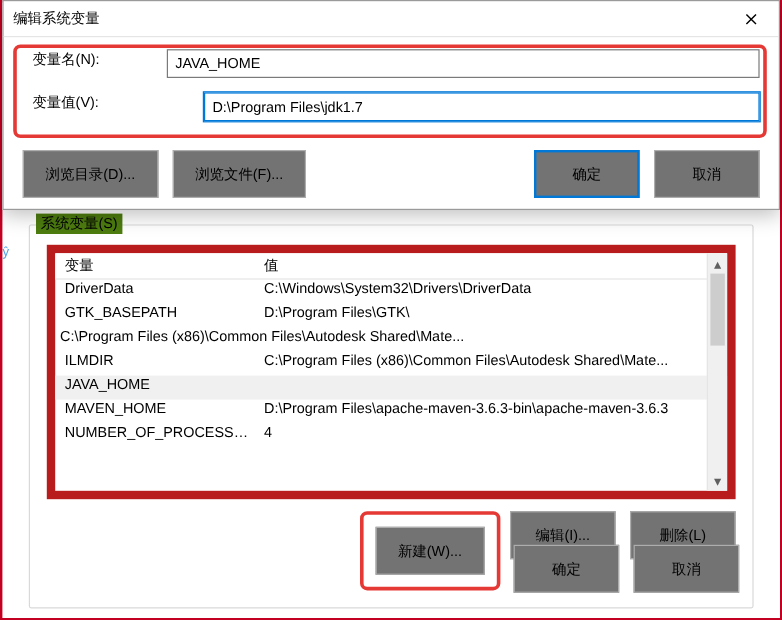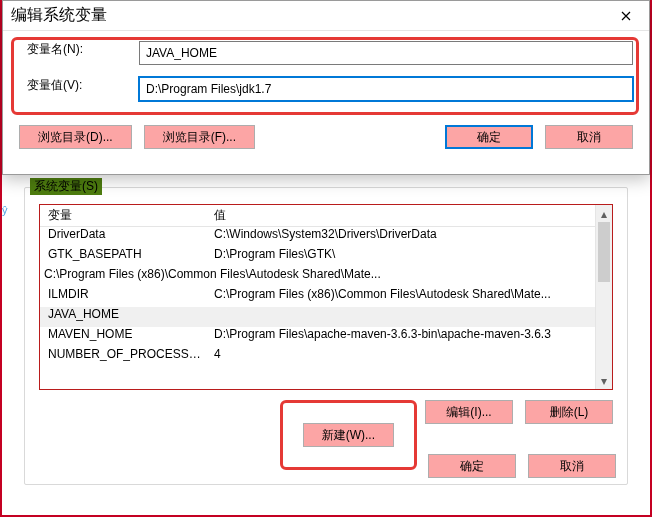--- a/index.html
+++ b/index.html
@@ -2,55 +2,55 @@
 <html><head>
 <meta charset="utf-8">
 <style>
   * { box-sizing: border-box; font-family: "Microsoft YaHei", "Segoe UI", sans-serif; font-size: 12px; }
   body { margin: 0; background: #fff; width: 652px; height: 517px; position: relative; border: 2px solid #c40022; border-top: none; border-right: none; border-bottom: none; border-left: none; }
   .outer { width: 652px; height: 517px; position: relative; }
 
   
   .dialog { position: absolute; left: 2px; top: 0; width: 648px; height: 175px; background: #fff; border: 1px solid #9a9a9a; box-shadow: 0 4px 16px rgba(0,0,0,.25); z-index: 10; }
   .titlebar { height: 30px; display: flex; align-items: center; justify-content: space-between; padding: 0 0 0 8px; border-bottom: 1px solid #e5e5e5; }
-  .titlebar-title { font-size: 16px; }
+  .titlebar-title { font-size: 12px; }
   .titlebar-close { width: 46px; height: 30px; display: flex; align-items: center; justify-content: center; cursor: pointer; }
 
   .dlg-body { padding: 10px 16px 12px; position: relative; }
   .highlight { position: absolute; left: 8px; top: 6px; width: 628px; height: 78px; border: 3px solid #e53935; border-radius: 6px; pointer-events: none; }
   .row { display: flex; align-items: flex-start; margin-bottom: 12px; }
   .lbl { width: 120px; padding-left: 8px; }
   .txt { flex: 1; height: 24px; border: 1px solid #7a7a7a; padding: 0 6px; font-size: 12px; }
-  .txt.focus { border: 1px solid #0078d7; outline: 1px solid #0078d7; }
+  .txt.focus { border: 1px solid #0078d7; outline: 1px solid #0078d7; margin-left: 31px; }
 
   .dlg-buttons { display: flex; align-items: center; padding: 0 16px 12px; }
-  .btn { height: 24px; min-width: 88px; padding: 0 18px; background: #fca5a5; border: 1px solid #adadad; cursor: pointer; display: inline-flex; align-items: center; justify-content: center; }
+  .btn { height: 40px; min-width: 88px; padding: 0 18px; background: #737373; border: 1px solid #adadad; cursor: pointer; display: inline-flex; align-items: center; justify-content: center; }
   .btn.default { border: 2px solid #0078d7; }
   .spacer { flex: 1; }
   .gap { width: 12px; }
 
   
   .sys { position: absolute; left: 24px; top: 170px; width: 604px; }
   .group-label { background: #4d7c0f; padding: 0 4px; position: relative; top: 8px; left: 6px; display: inline-block; }
   .group { border: 1px solid #d9d9d9; border-radius: 2px; padding: 16px 14px 14px; }
-  .list { border: 1px solid #b91c1c; height: 186px; overflow: hidden; position: relative; }
+  .list { border: 7px solid #b91c1c; height: 212px; overflow: hidden; position: relative; }
   .list-head { display: flex; height: 22px; align-items: center; border-bottom: 1px solid #e5e5e5; background: #fff; }
   .col-var { width: 170px; padding-left: 8px; }
   .col-val { flex: 1; padding-left: 4px; }
   .list-rows { }
   .lrow { display: flex; height: 20px; align-items: flex-start; }
   .lrow .c1 { width: 170px; padding-left: 8px; white-space: nowrap; overflow: hidden; text-overflow: ellipsis; }
   .lrow .c2 { flex: 1; padding-left: 4px; white-space: nowrap; overflow: hidden; text-overflow: ellipsis; }
   .lrow.sel { background: #f0f0f0; }
   .scroll { position: absolute; right: 0; top: 0; bottom: 0; width: 17px; background: #f0f0f0; border-left: 1px solid #e5e5e5; }
   .scroll .arrow { height: 17px; display: flex; align-items: center; justify-content: center; color: #606060; }
   .scroll .thumb { position: absolute; left: 2px; right: 2px; top: 17px; height: 60px; background: #cdcdcd; }
 
   .mid-buttons { display: flex; justify-content: flex-end; margin-top: 10px; }
-  .hl-new { border: 3px solid #e53935; border-radius: 6px; padding: 20px; margin-right: 8px; }
+  .hl-new { border: 3px solid #e53935; border-radius: 6px; padding: 10px; margin-right: 8px; }
 
   .bottom-buttons { position: absolute; right: 36px; top: 454px; display: flex; }
 
   .red-frame { position: absolute; left: 0; top: 0; width: 652px; height: 517px; border: 2px solid #c40022; pointer-events: none; }
   .tiny { position: absolute; left: 2px; top: 204px; color: #4fa3e3; font-size: 11px; }
 </style>
 </head>
 <body>
 <div class="outer">
 
@@ -70,21 +70,21 @@
         <input class="txt" type="text" value="JAVA_HOME" style="">
       </div>
       <div class="row">
         <span class="lbl">变量值(V):</span>
         <input class="txt focus" type="text" value="D:\Program Files\jdk1.7" style="">
       </div>
     </div>
     <div class="dlg-buttons">
       <button class="btn">浏览目录(D)...</button>
       <div class="gap"></div>
-      <button class="btn">浏览目录(F)...</button>
+      <button class="btn">浏览文件(F)...</button>
       <div class="spacer"></div>
       <button class="btn default">确定</button>
       <div class="gap"></div>
       <button class="btn">取消</button>
     </div>
   </div>
 
   <span class="tiny">ŷ</span>
 
   <div class="sys">

